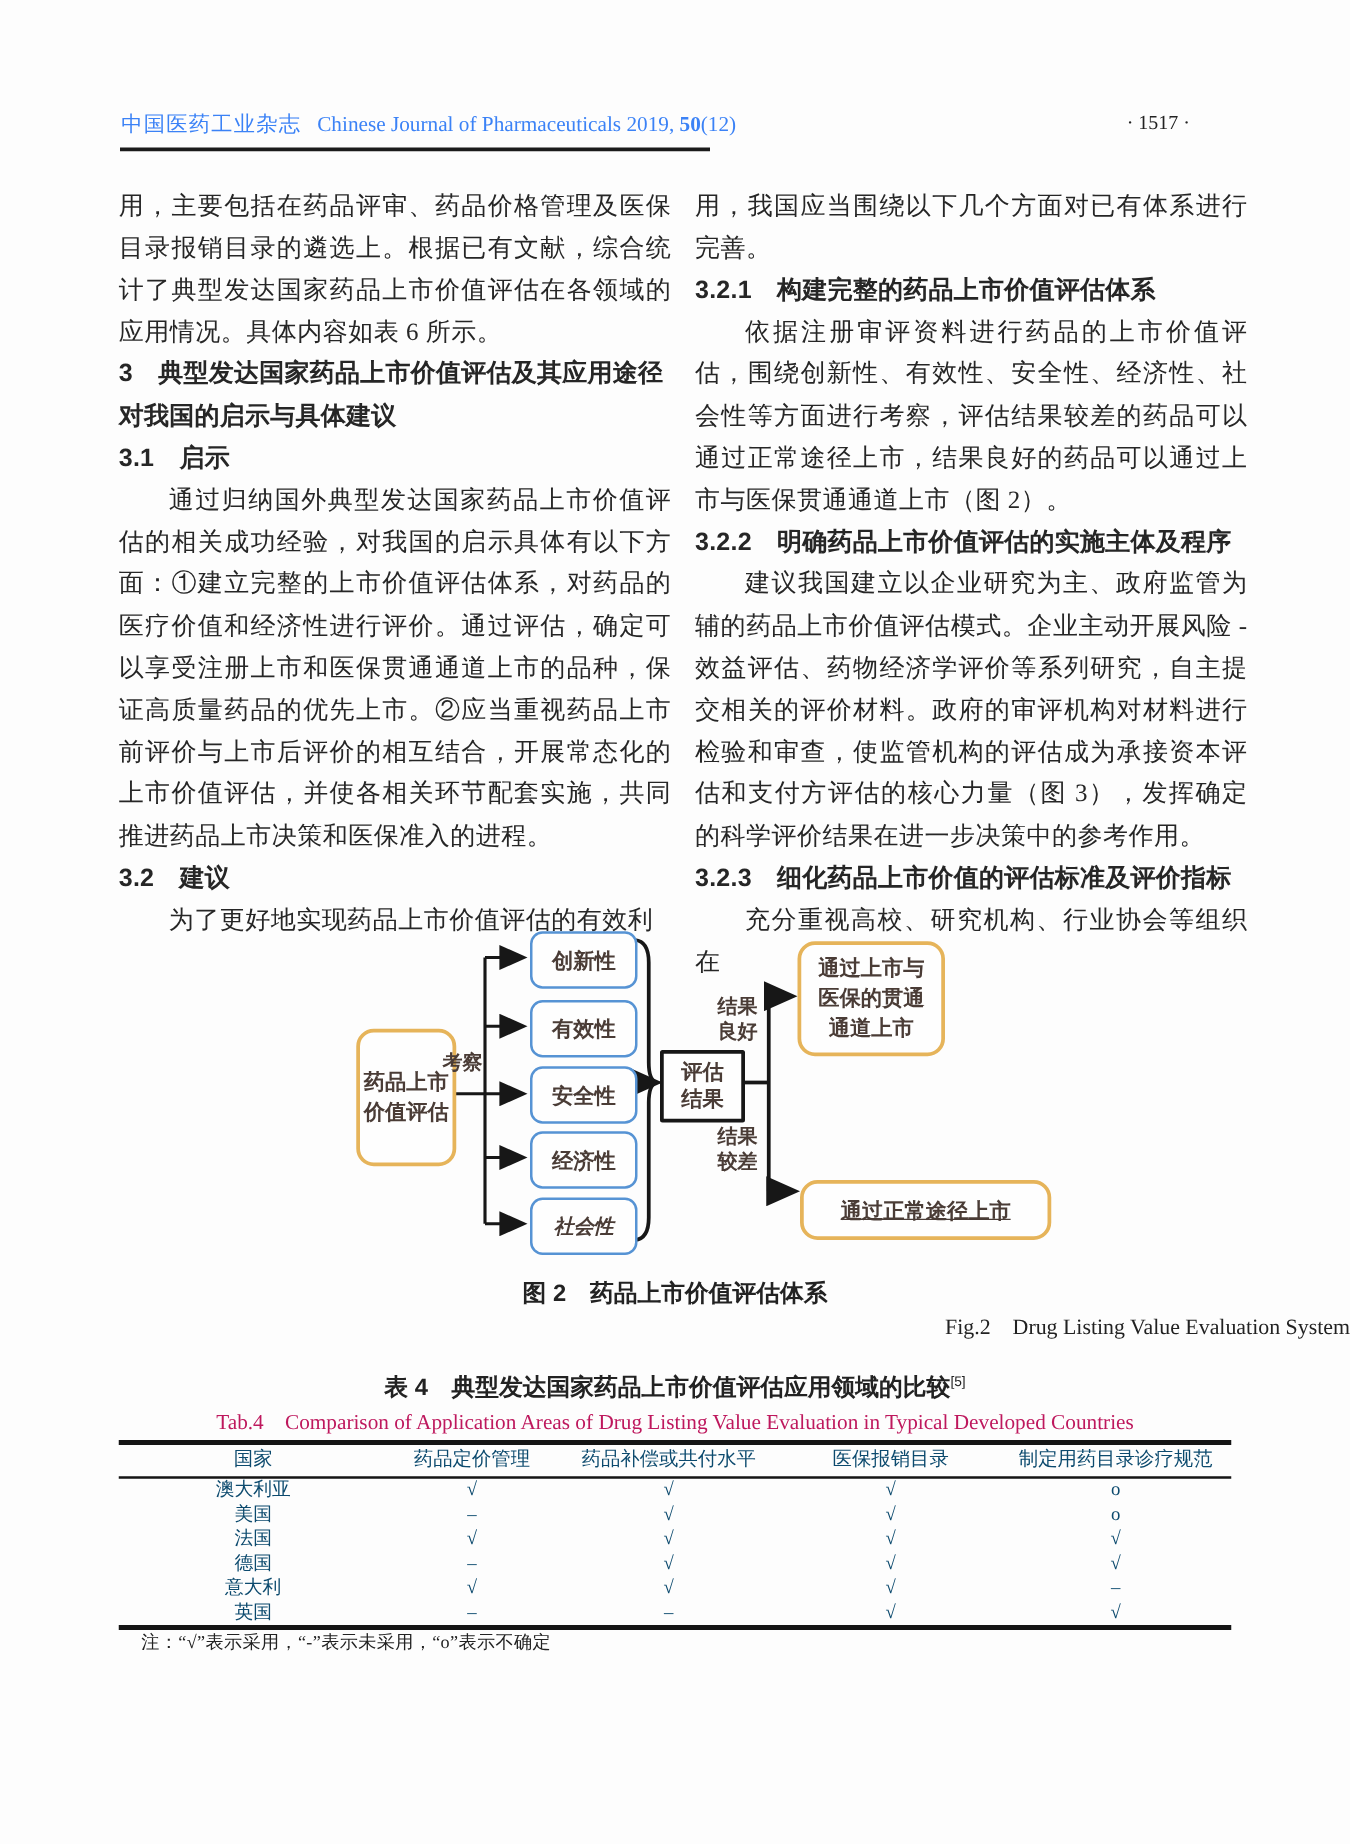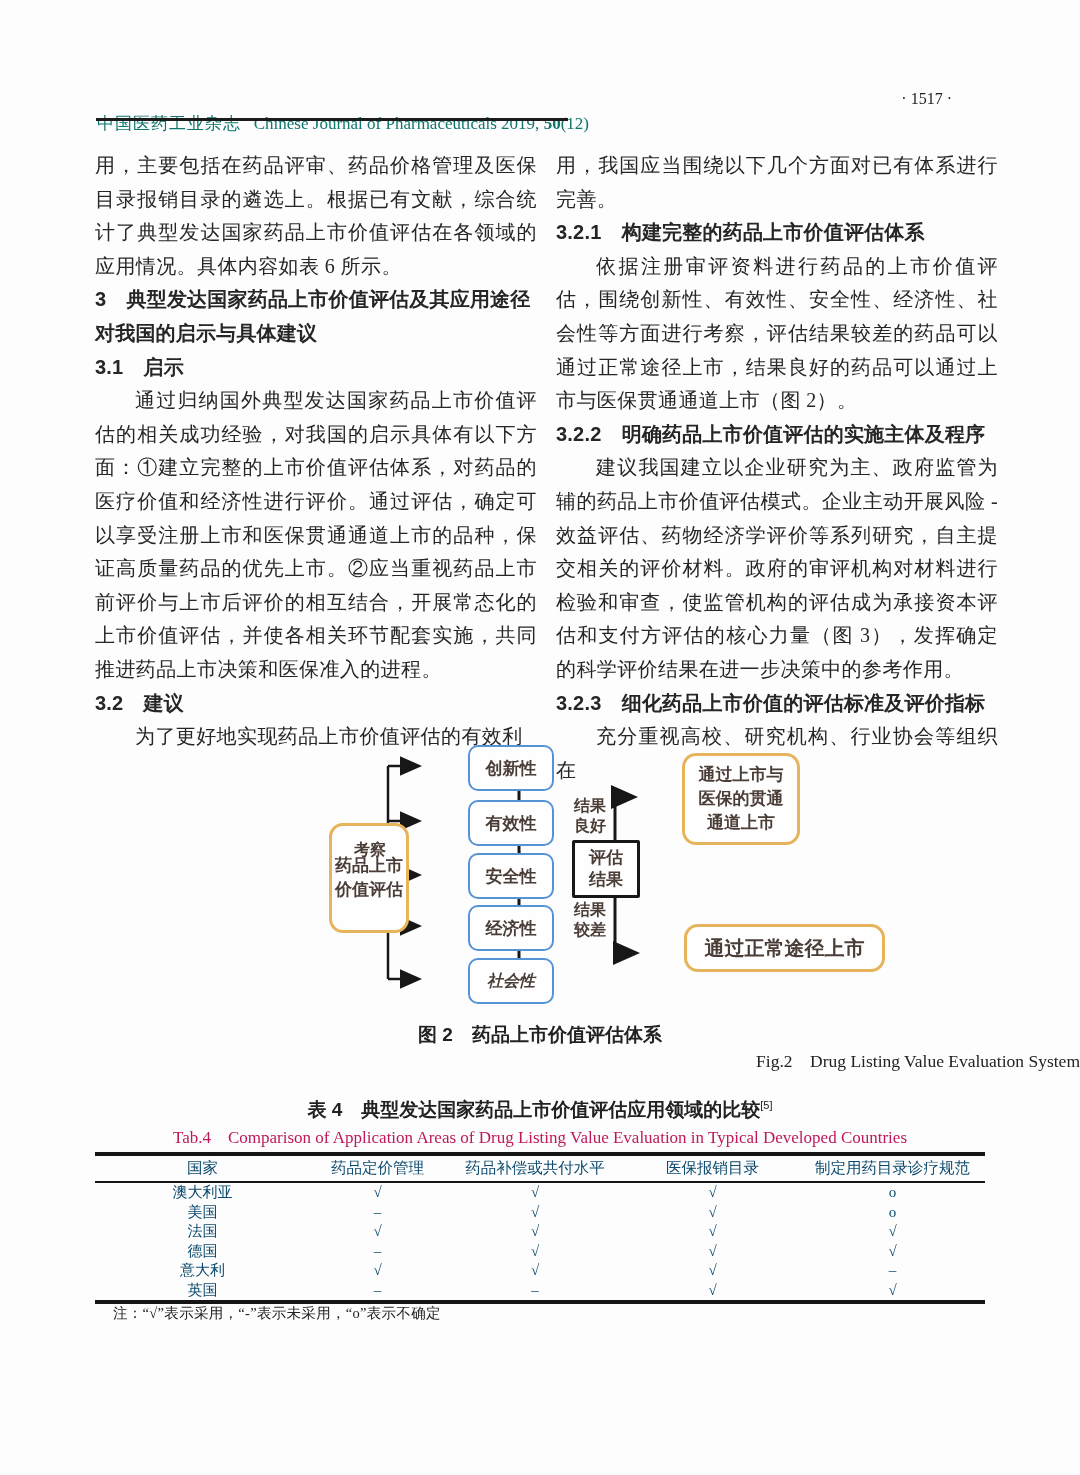--- a/index.html
+++ b/index.html
@@ -2,40 +2,40 @@
 <html><head>
 <meta charset="utf-8">
 <style>
   html,body { margin:0; padding:0; background:#ffffff; }
   .page {
     position:relative; width:1080px; height:1475px; overflow:hidden;
     background:#fdfdfd; color:#2d2d2d;
     font-family:"Liberation Serif","DejaVu Serif",serif;
   }
   
-  .running-head { position:absolute; left:97px; top:88px; width:886px; font-size:17px; color:#0f766e;margin-top:24px; }
+  .running-head { position:absolute; left:97px; top:88px; width:886px; font-size:17px; color:#3b82f6; }
   .running-head .zh { letter-spacing:1px; }
   .running-head .vol { font-weight:bold; }
   .pagenum { position:absolute; right:128px; top:90px; font-size:16px; color:#222; }
   .head-rule { position:absolute; left:96px; top:118px; width:472px; height:3px; background:#1b1b1b; }
 
   
   .col { position:absolute; top:149px; width:442px; text-align:justify; font-size:20px; line-height:33.6px; letter-spacing:0.4px; color:#262626; }
   .col-left  { left:95px; }
   .col-right { left:556px; }
   .para { margin:0; }
   .para.indent { text-indent:2em; }
   .para.heading { font-family:"Liberation Sans","DejaVu Sans",sans-serif; font-weight:bold; text-align:left; letter-spacing:0.2px; }
 
   
   .figure { position:absolute; left:270px; top:740px; width:585px; height:272px;
             font-family:"Liberation Sans","DejaVu Sans",sans-serif; color:#4a3c36; }
   .figure svg { position:absolute; left:0; top:0; }
   .dbox { position:absolute; display:flex; align-items:center; justify-content:center; text-align:center;
-          background:#fefefe; white-space:pre-line; font-weight:bold;margin-left:44px; }
+          background:#fefefe; white-space:pre-line; font-weight:bold; }
   .dbox.orange { border:3px solid #e6b45a; border-radius:14px; }
   .dbox.blue   { border:2.5px solid #5693d4; border-radius:10px; }
   .dbox.black  { border:3.5px solid #171717; border-radius:2px; }
   .dlabel { position:absolute; font-weight:bold; white-space:pre-line; text-align:center; }
 
   .fig-caption-zh { position:absolute; left:0; top:1022px; width:1080px; text-align:center;
         font-family:"Liberation Sans","DejaVu Sans",sans-serif; font-weight:bold; font-size:19px; color:#222; }
   .fig-caption-en { position:absolute; left:0; top:1049px; width:1080px; text-align:right; font-size:17.5px; color:#222; }
 
   
@@ -124,21 +124,21 @@
 结果</div>
 
     <div class="dlabel" style="left: 300px; top: 56px; width: 40px; font-size: 16px; line-height: 20px; white-space: pre-line;">结果
 良好</div>
     <div class="dlabel" style="left: 300px; top: 160px; width: 40px; font-size: 16px; line-height: 20px; white-space: pre-line;">结果
 较差</div>
 
     <div class="dbox orange" style="left: 368px; top: 13px; width: 112px; height: 86px; font-size: 17px; line-height: 24px; white-space: pre-line;">通过上市与
 医保的贯通
 通道上市</div>
-    <div class="dbox orange" style="left:370px; top:184px; width:195px; height:42px; font-size:20px;">通过正常途径上市</div>
+    <div class="dbox orange" style="left:370px; top:204px; width:195px; height:42px; font-size:17px;text-decoration:underline;">通过正常途径上市</div>
   </div>
 
   <div class="fig-caption-zh">图 2　药品上市价值评估体系</div>
   <div class="fig-caption-en">Fig.2　Drug Listing Value Evaluation System</div>
 
   <div class="tbl-title-zh">
     <span>表 4　典型发达国家药品上市价值评估应用领域的比较</span><sup>[5]</sup>
   </div>
   <div class="tbl-title-en">Tab.4　Comparison of Application Areas of Drug Listing Value Evaluation in Typical Developed Countries</div>
 

